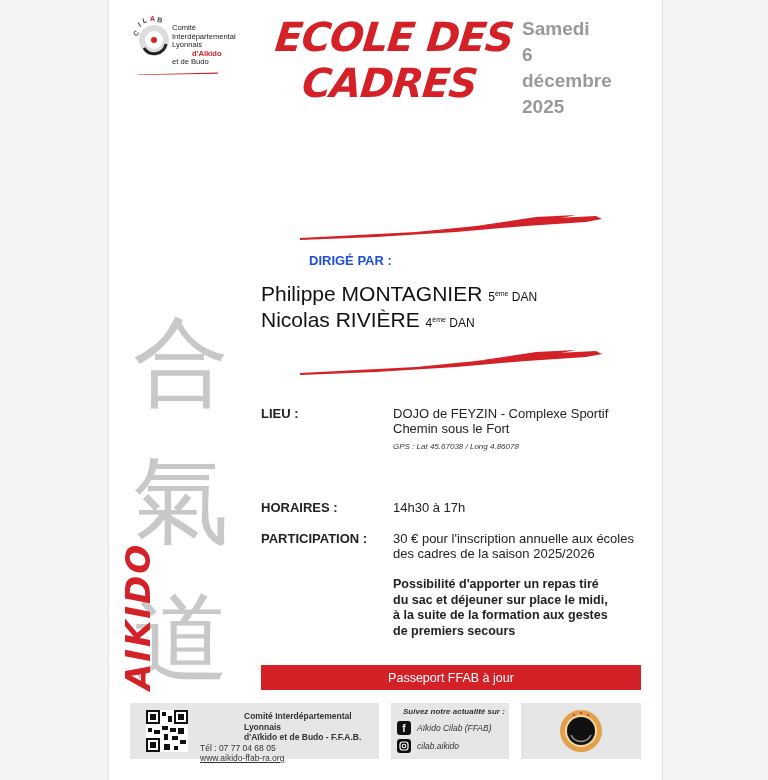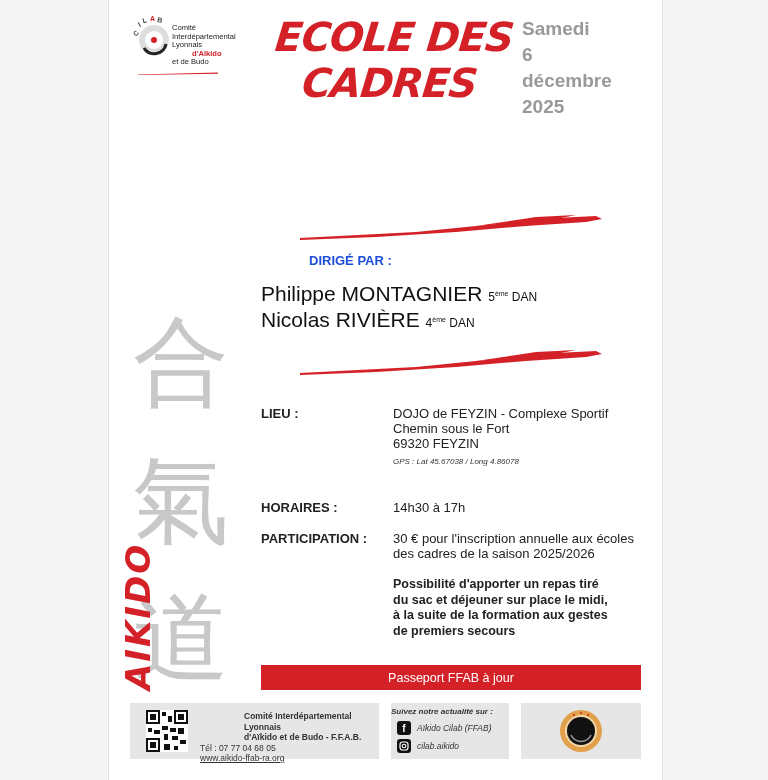--- a/index.html
+++ b/index.html
@@ -66,21 +66,21 @@
 
     
     .foot-box { top: 703px; height: 56px; background: #e6e6e6; }
     .foot1 { left: 130px; width: 249px; }
     .foot2 { left: 391px; width: 118px; }
     .foot3 { left: 521px; width: 120px; }
     .qr { left: 16px; top: 7px; width: 42px; height: 42px; background: #fff; }
     .org { left: 70px; top: 8px; font-size: 8.5px; line-height: 10.5px; color: #333; width: 180px; }
     .org .b { font-weight: bold; margin-left: 44px; }
     .org a { color: #333; text-decoration: underline; }
-    .follow { left: 0; top: 4px; font-size: 8px; font-style: italic; font-weight: bold; color: #333; }
+    .follow { left: 12px; top: 4px; font-size: 8px; font-style: italic; font-weight: bold; color: #333; }
     .soc { left: 6px; font-size: 8.5px; font-style: italic; color: #333; display: flex; align-items: center; gap: 6px; }
     .soc-icon { width: 14px; height: 14px; border-radius: 3px; background: #111; color: #fff; font-size: 10px; font-weight: bold; display: flex; align-items: center; justify-content: center; font-style: normal; }
     .badge { left: 38px; top: 6px; width: 44px; height: 44px; }
   </style>
 </head>
 <body>
 
 <div class="sheet"></div>
 
 <div class="abs logo">
@@ -133,21 +133,20 @@
 </div>
 <div class="abs person" style="top:308px;">
   <span>Nicolas RIVIÈRE</span>
   <span class="dan"><span>4</span><sup>ème</sup> <span>DAN</span></span>
 </div>
 
 <div class="abs lbl" style="top:406px;">LIEU :</div>
 <div class="abs val" style="top:406px;">
   <div>DOJO de FEYZIN - Complexe Sportif</div>
   <div>Chemin sous le Fort</div>
-  <div>69320 FEYZIN</div>
   <div class="gps">GPS : Lat 45.67038 / Long 4.86078</div>
 </div>
 
 <div class="abs lbl" style="top:500px;">HORAIRES :</div>
 <div class="abs val" style="top:500px;">14h30 à 17h</div>
 
 <div class="abs lbl" style="top:531px;text-align:center;">PARTICIPATION :</div>
 <div class="abs val" style="top:531px;">
   <div>30 € pour l'inscription annuelle aux écoles</div>
   <div>des cadres de la saison 2025/2026</div>

